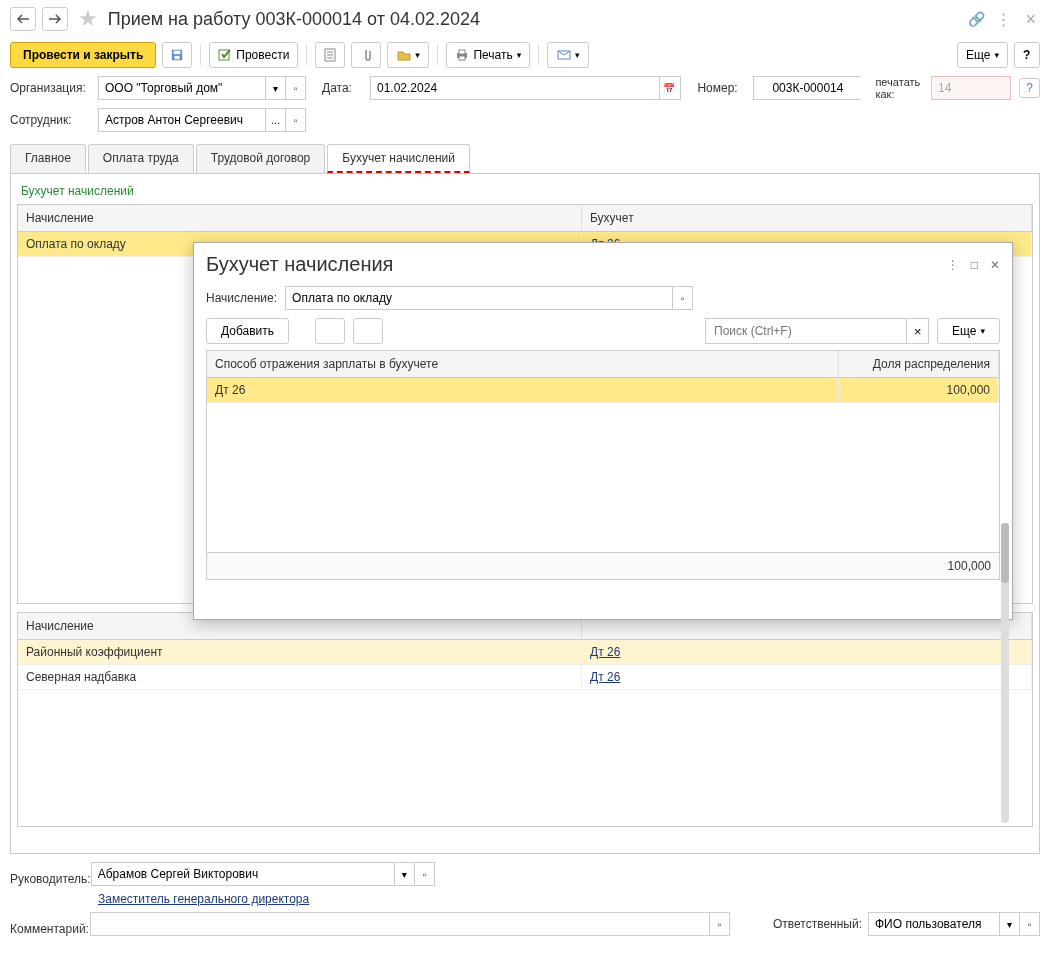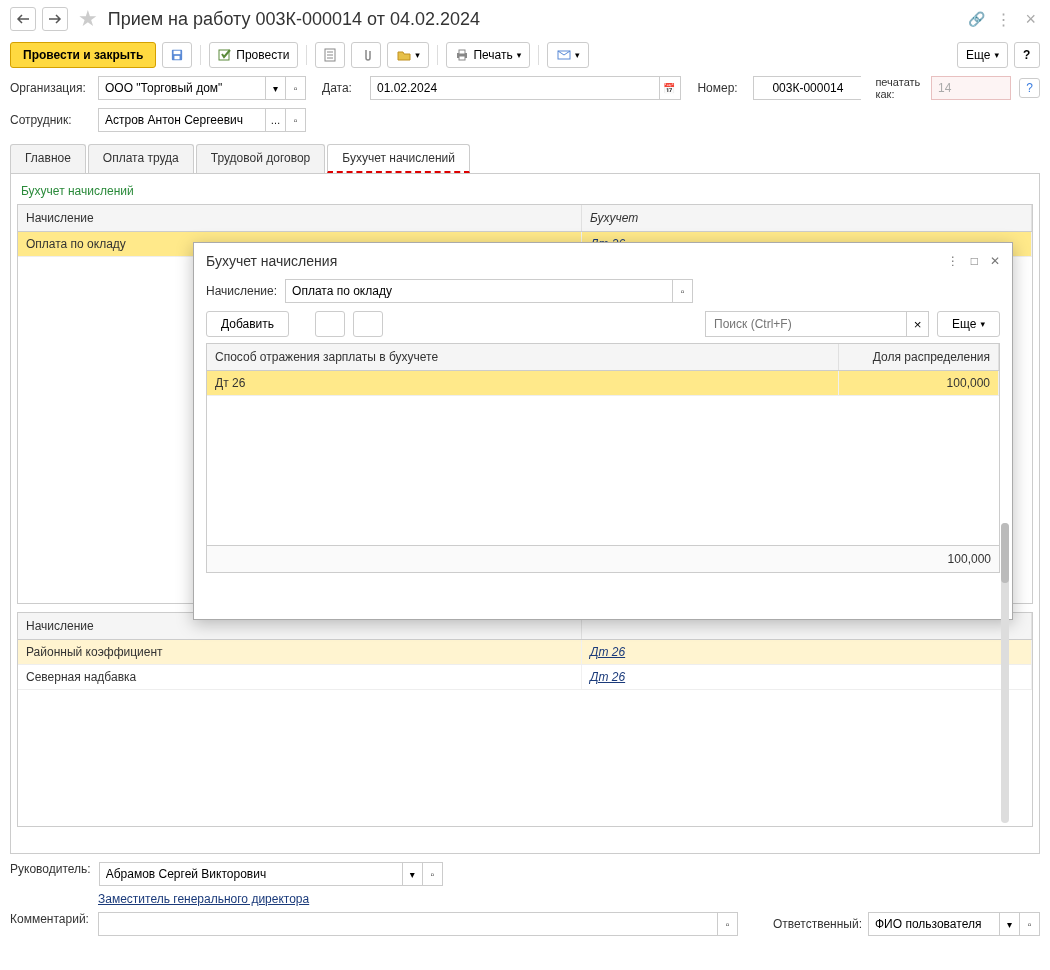--- a/index.html
+++ b/index.html
@@ -37,35 +37,35 @@
 .tab-content { border: 1px solid #ccc; border-top: none; margin: 0 10px; padding: 6px; height: 680px; position: relative; }
 .section-title { color: #2a8a3a; padding: 4px 0 6px 4px; font-size: 12px; }
 .grid { border: 1px solid #ccc; margin-bottom: 8px; }
 .grid-header { display: flex; background: #f5f5f5; border-bottom: 1px solid #ccc; }
 .grid-header div { padding: 6px 8px; border-right: 1px solid #e0e0e0; }
 .grid-row { display: flex; border-bottom: 1px solid #eee; cursor: pointer; }
 .grid-row div { padding: 5px 8px; border-right: 1px solid #f0f0f0; }
 .grid-row.selected { background: #ffe98a; }
 .grid-row.highlight { background: #fff4d0; }
 .col-name { flex: 1; }
-.col-acc { width: 450px; font-style: italic; }
+.col-acc { width: 450px; }
 .link-text { color: #1a3a7a; text-decoration: underline; }
 
 .lower-grid { height: 215px; overflow: hidden; }
 
 .footer { padding: 8px 10px; display: flex; flex-direction: column; gap: 6px; }
-.footer-row { display: flex; align-items: flex-start; gap: 8px; }
+.footer-row { display: flex; align-items: flex-end; }
 .pos-link { color: #1a3a7a; text-decoration: underline; cursor: pointer; }
 .warn-icon { color: #e6a800; font-size: 14px; }
 .fix-link { color: #1a3a7a; text-decoration: underline; cursor: pointer; }
 .resp-section { margin-left: auto; display: flex; align-items: center; gap: 6px; }
 
 .dialog { position: absolute; left: 193px; top: 242px; width: 820px; height: 378px; background: #fff; border: 1px solid #aaa; box-shadow: 0 4px 16px rgba(0,0,0,0.25); z-index: 100; }
 .dialog-header { display: flex; align-items: center; padding: 10px 12px; }
-.dialog-title { font-size: 14px; flex: 1; }
+.dialog-title { font-size: 20px; flex: 1; }
 .dialog-hdr-icons { display: flex; gap: 12px; color: #777; }
 .dialog-hdr-icons span { cursor: pointer; }
 .dialog-body { padding: 0 12px 8px; }
 .dialog-row { display: flex; align-items: center; gap: 8px; margin-bottom: 8px; }
 .dialog-toolbar { display: flex; gap: 8px; margin-bottom: 6px; }
 .dialog-toolbar .btn { padding: 5px 14px; }
 .search-box { display: flex; border: 1px solid #ccc; margin-left: auto; }
 .search-box input { border: none; padding: 5px 8px; width: 200px; font-size: 12px; outline: none; color: #404040; }
 .search-box .clr { border: none; border-left: 1px solid #ccc; background: #fff; width: 22px; cursor: pointer; }
 .dialog-grid { border: 1px solid #ccc; height: 230px; display: flex; flex-direction: column; }

